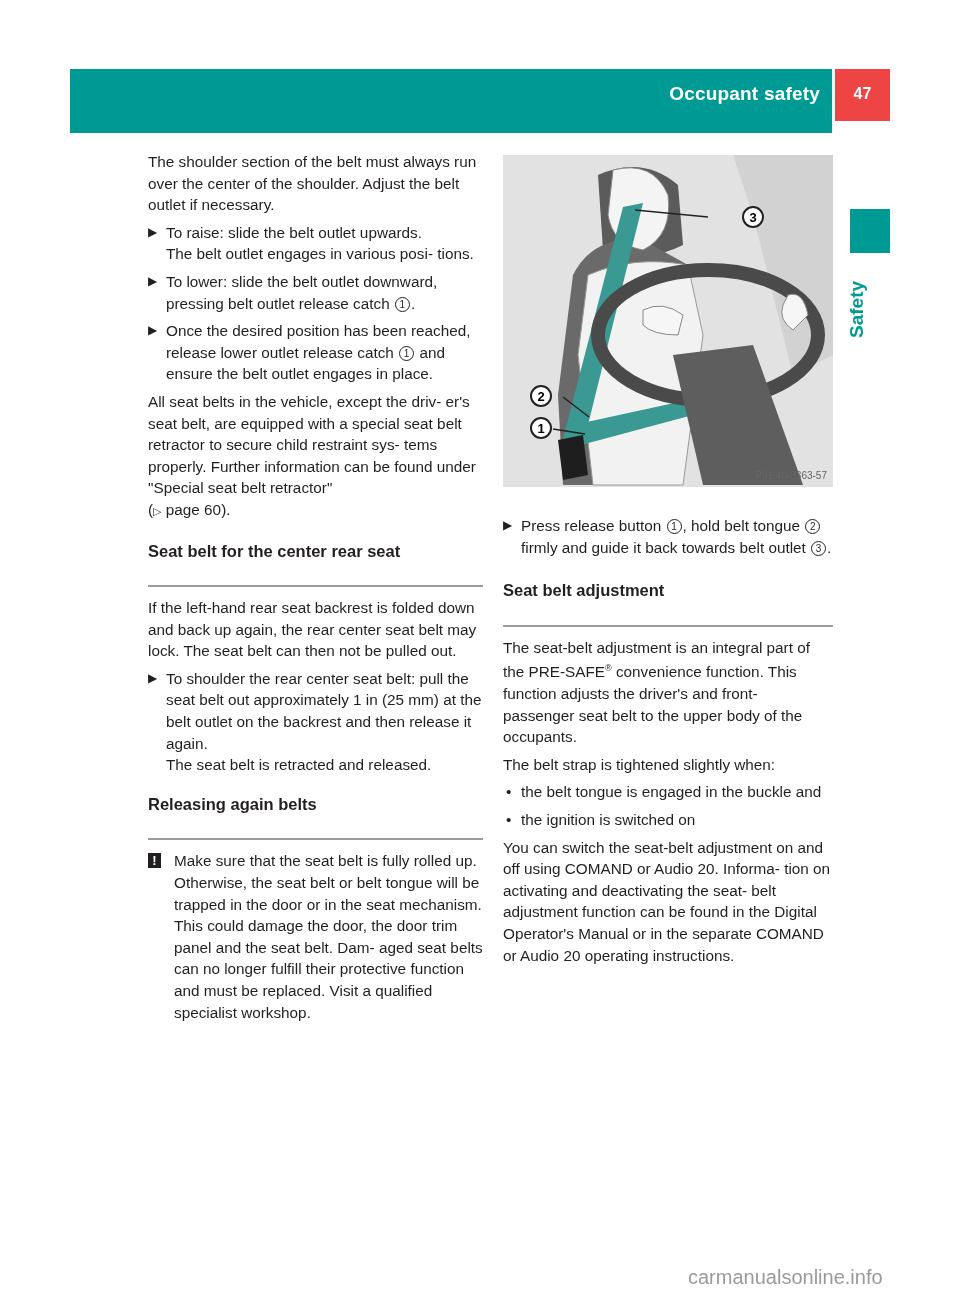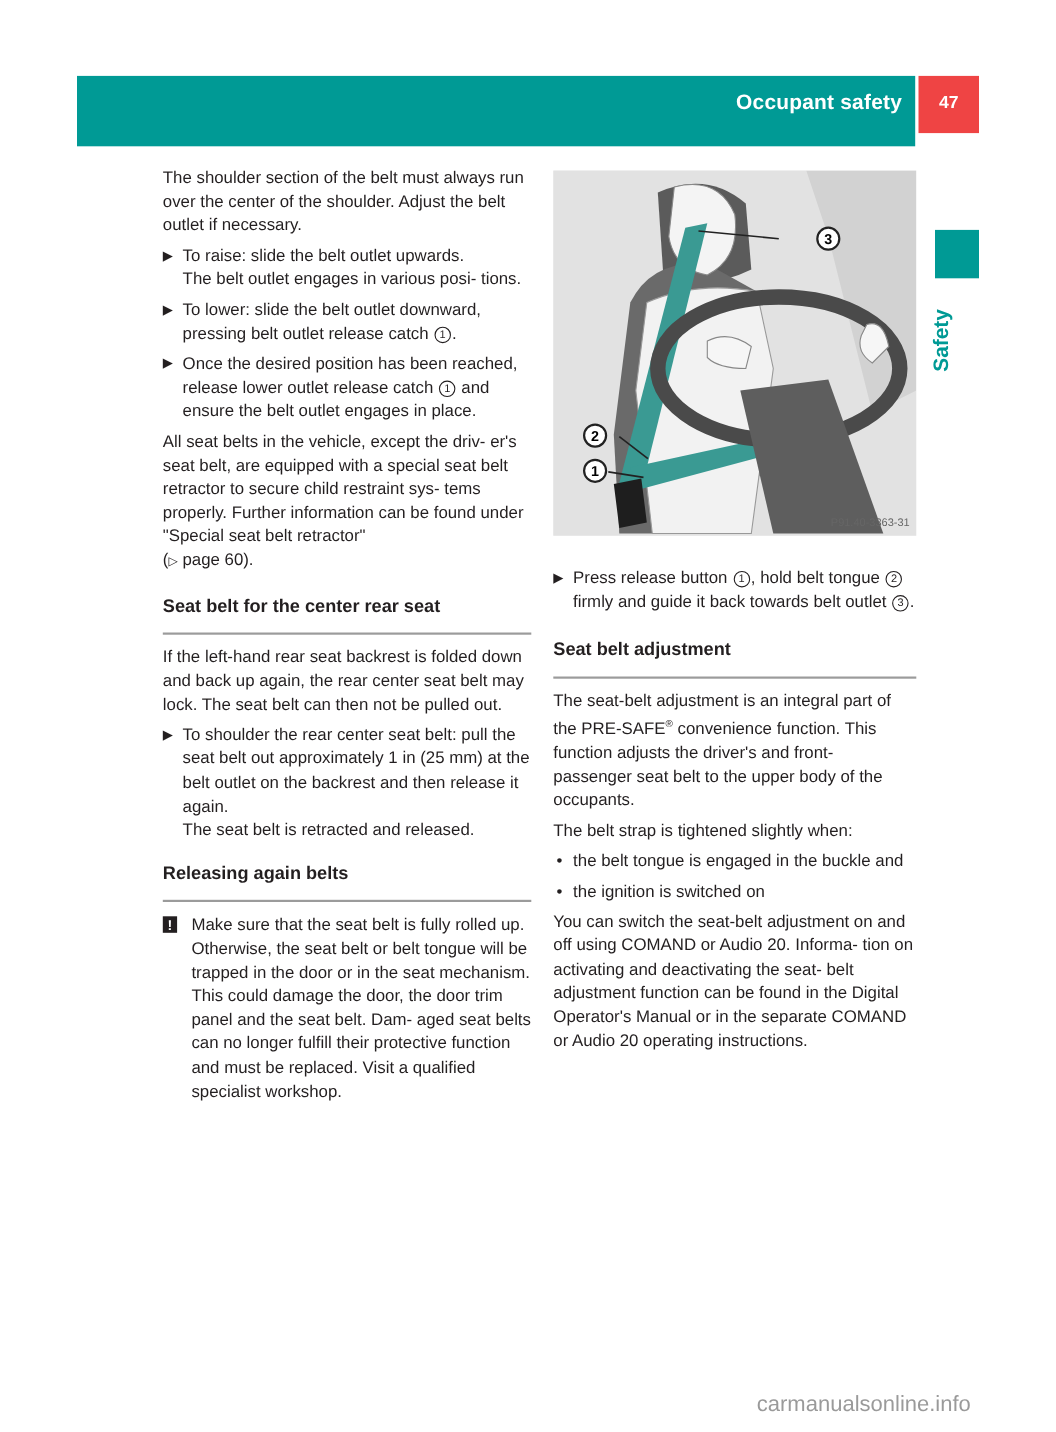--- a/index.html
+++ b/index.html
@@ -24,21 +24,21 @@
   .step { position: relative; padding-left: 18px; margin: 0 0 6px 0; }
   .step .tri { position: absolute; left: 0; top: 0; font-size: 12px; }
   .bullet { position: relative; padding-left: 18px; margin: 0 0 6px 0; }
   .bullet .dot { position: absolute; left: 3px; top: 0; }
   b { font-weight: normal; }
 
   .circ { display: inline-block; width: 13px; height: 13px; border: 1px solid #231f20; border-radius: 50%;
           font-size: 10px; line-height: 13px; text-align: center; vertical-align: 1px; margin: 0 1px; }
   .ref-arrow { font-size: 11px; }
 
-  .section-heading { font-weight: bold; font-size: 16.5px; margin: 18px 0 0 0; padding-bottom: 13px;
+  .section-heading { font-weight: bold; font-size: 16.5px; margin: 18px 0 0 0; padding-bottom: 23px;
                      border-bottom: 2px solid #9b9b9b; margin-bottom: 10px; }
 
   .warn { position: relative; padding-left: 26px; margin: 0; }
   .warn-icon { position: absolute; left: 0; top: 3px; width: 13px; height: 15px; background: #231f20; color: #fff;
                font-weight: bold; font-size: 13px; line-height: 15px; text-align: center; }
 
   .figure { position: absolute; left: 503px; top: 155px; width: 330px; height: 332px; background: #e3e3e3; overflow: hidden; }
   .figure svg { display: block; }
   .fig-code { position: absolute; right: 6px; bottom: 6px; font-size: 10px; color: #666; }
 
@@ -117,21 +117,21 @@
     <line x1="60" y1="242" x2="86" y2="262" stroke="#222" stroke-width="1.5"></line>
     <line x1="50" y1="274" x2="82" y2="279" stroke="#222" stroke-width="1.5"></line>
     <line x1="205" y1="62" x2="132" y2="55" stroke="#222" stroke-width="1.5"></line>
     <circle cx="38" cy="241" r="10" fill="#fff" stroke="#222" stroke-width="2"></circle>
     <circle cx="38" cy="273" r="10" fill="#fff" stroke="#222" stroke-width="2"></circle>
     <circle cx="250" cy="62" r="10" fill="#fff" stroke="#222" stroke-width="2"></circle>
     <text x="38" y="278" text-anchor="middle" font-size="13" font-weight="bold" font-family="Liberation Sans, sans-serif">1</text>
     <text x="38" y="246" text-anchor="middle" font-size="13" font-weight="bold" font-family="Liberation Sans, sans-serif">2</text>
     <text x="250" y="67" text-anchor="middle" font-size="13" font-weight="bold" font-family="Liberation Sans, sans-serif">3</text>
   </svg>
-  <span class="fig-code">P91.40-3363-31</span>
+  <span class="fig-code">P91.40-3363-57</span>
 </div>
 
 <div class="col col-right">
   <div class="step">
     <span class="tri">▶</span>
     <span>Press release button </span><span class="circ">1</span><span>, hold belt tongue </span><span class="circ">2</span><span> firmly and guide it back towards belt outlet </span><span class="circ">3</span><span>.</span>
   </div>
 
   <div class="section-heading" style="margin-top:22px">Seat belt adjustment</div>
   <p>

